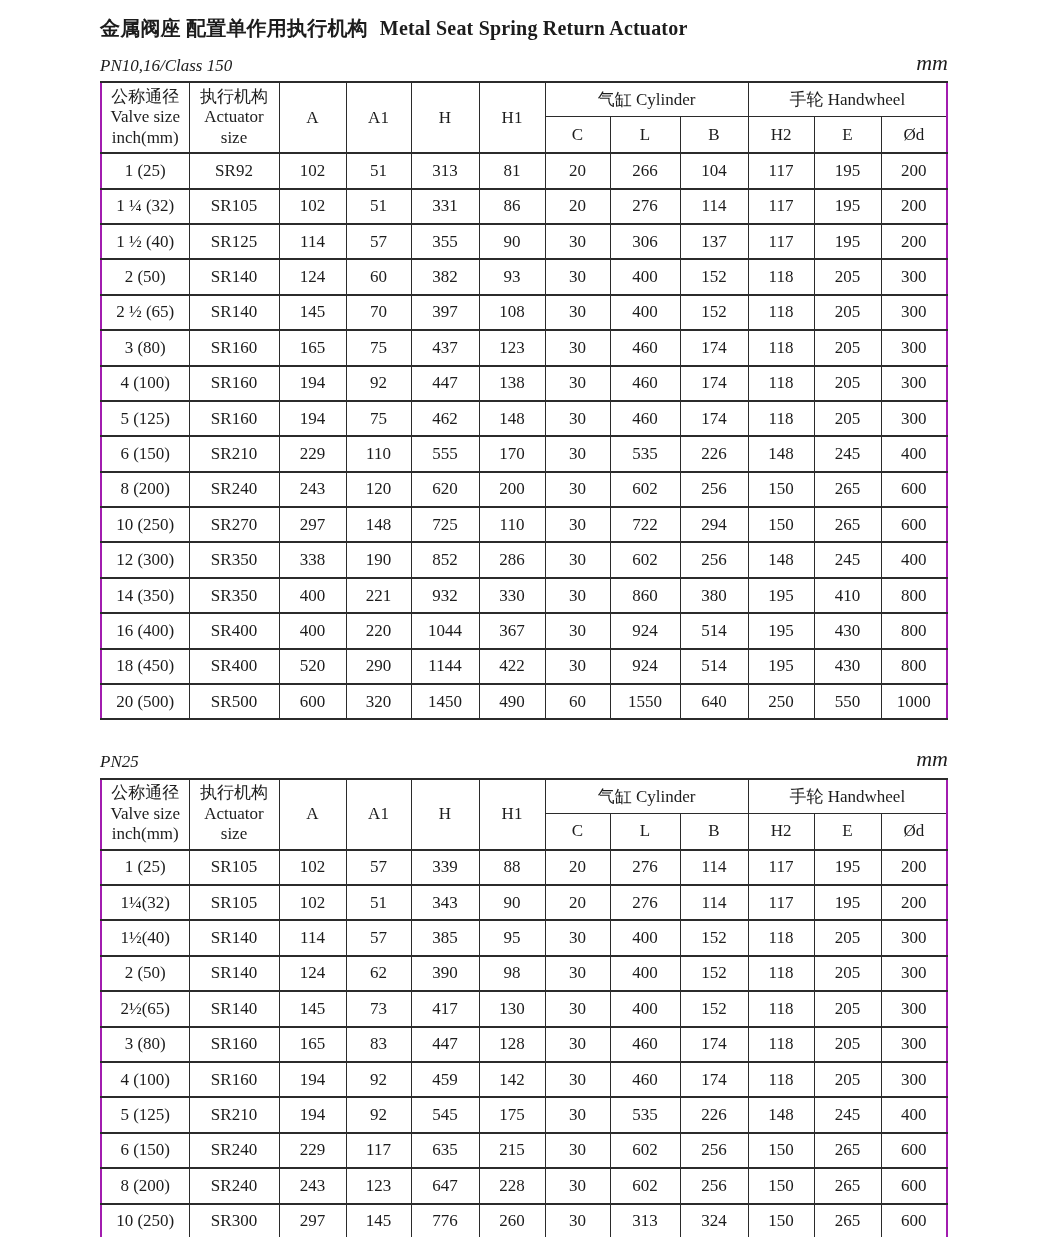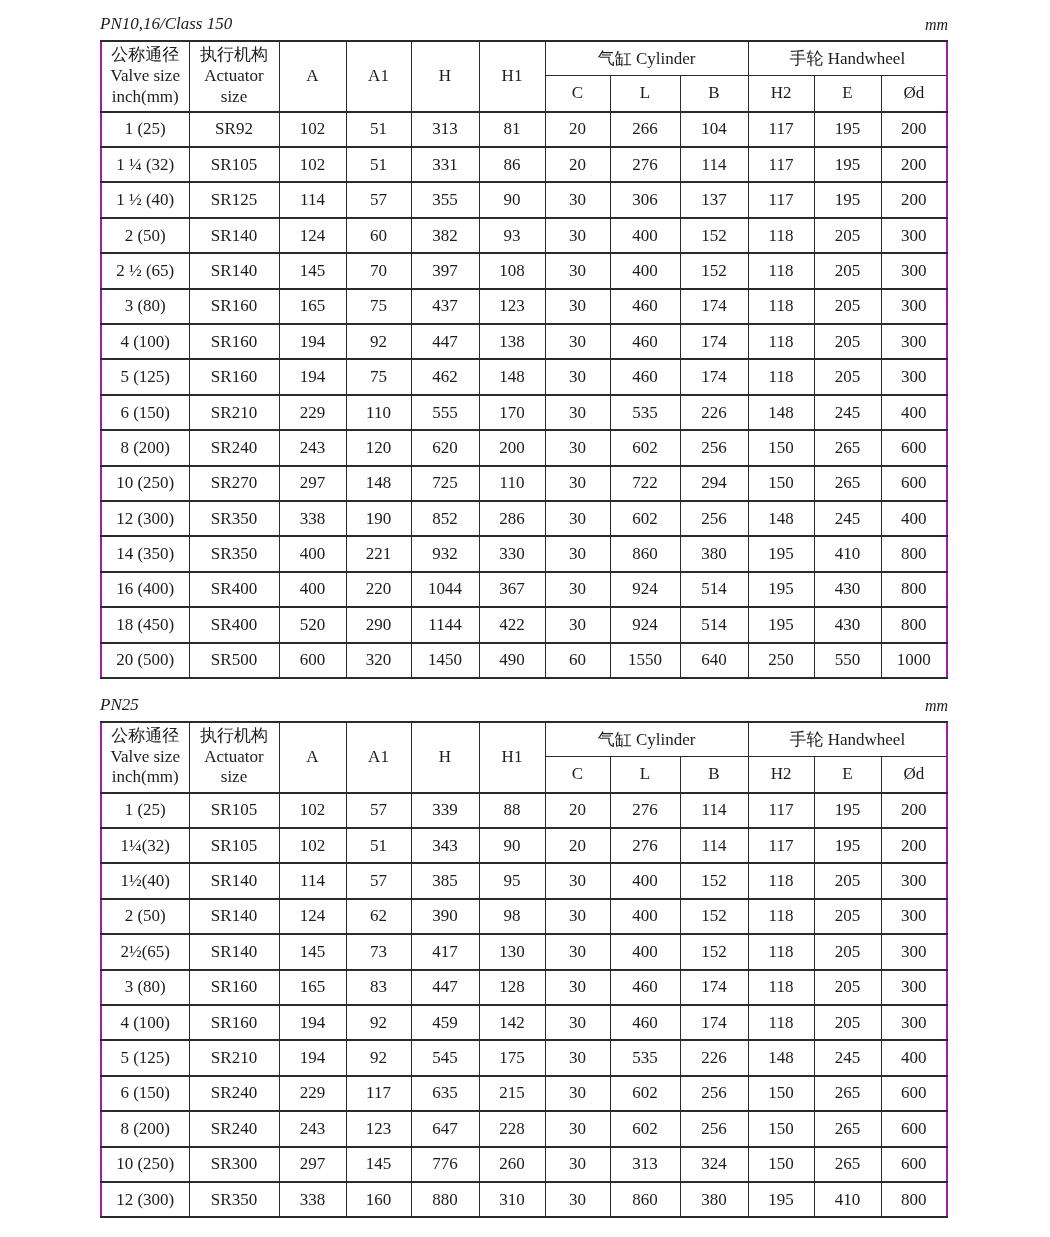--- a/index.html
+++ b/index.html
@@ -26,22 +26,22 @@
   .sub-row {
     display: flex;
     justify-content: space-between;
     align-items: flex-end;
     margin-top: 9px;
     margin-bottom: 6px;
     font-size: 17px;
     line-height: 1.1;
     font-style: italic;
   }
-  .sub-row .unit { font-size: 16px; }
-  .sub-row.second { margin-top: 17px; }
+  .sub-row .unit { font-size: 22px; }
+  .sub-row.second { margin-top: 27px; }
 
   table.spec {
     border-collapse: collapse;
     table-layout: fixed;
     width: 848px;
     border: 2px solid #a21caf;
   }
   
   col.c0 { width: 88px; }  col.c1 { width: 90px; }
   col.c2 { width: 67px; }  col.c3 { width: 65px; }
@@ -64,20 +64,23 @@
   .spec td { height: 33.4px; }
   .spec th.grp { height: 33px; border-bottom-width: 1px; }
   .spec tr.sub th { height: 35px; border-top-width: 1px; }
   .hl { display: block; line-height: 1.22; }
 </style>
 </head>
 <body>
 
 <div class="page">
 
+  <div class="title-row">
+    <span class="title-zh">金属阀座 配置单作用执行机构</span><span class="title-en">Metal Seat Spring Return Actuator</span>
+  </div>
 
   <div class="sub-row">
     <span>PN10,16/Class 150</span>
     <span class="unit">mm</span>
   </div>
 
   <table class="spec">
     <colgroup>
       <col class="c0">
         <col class="c1">

